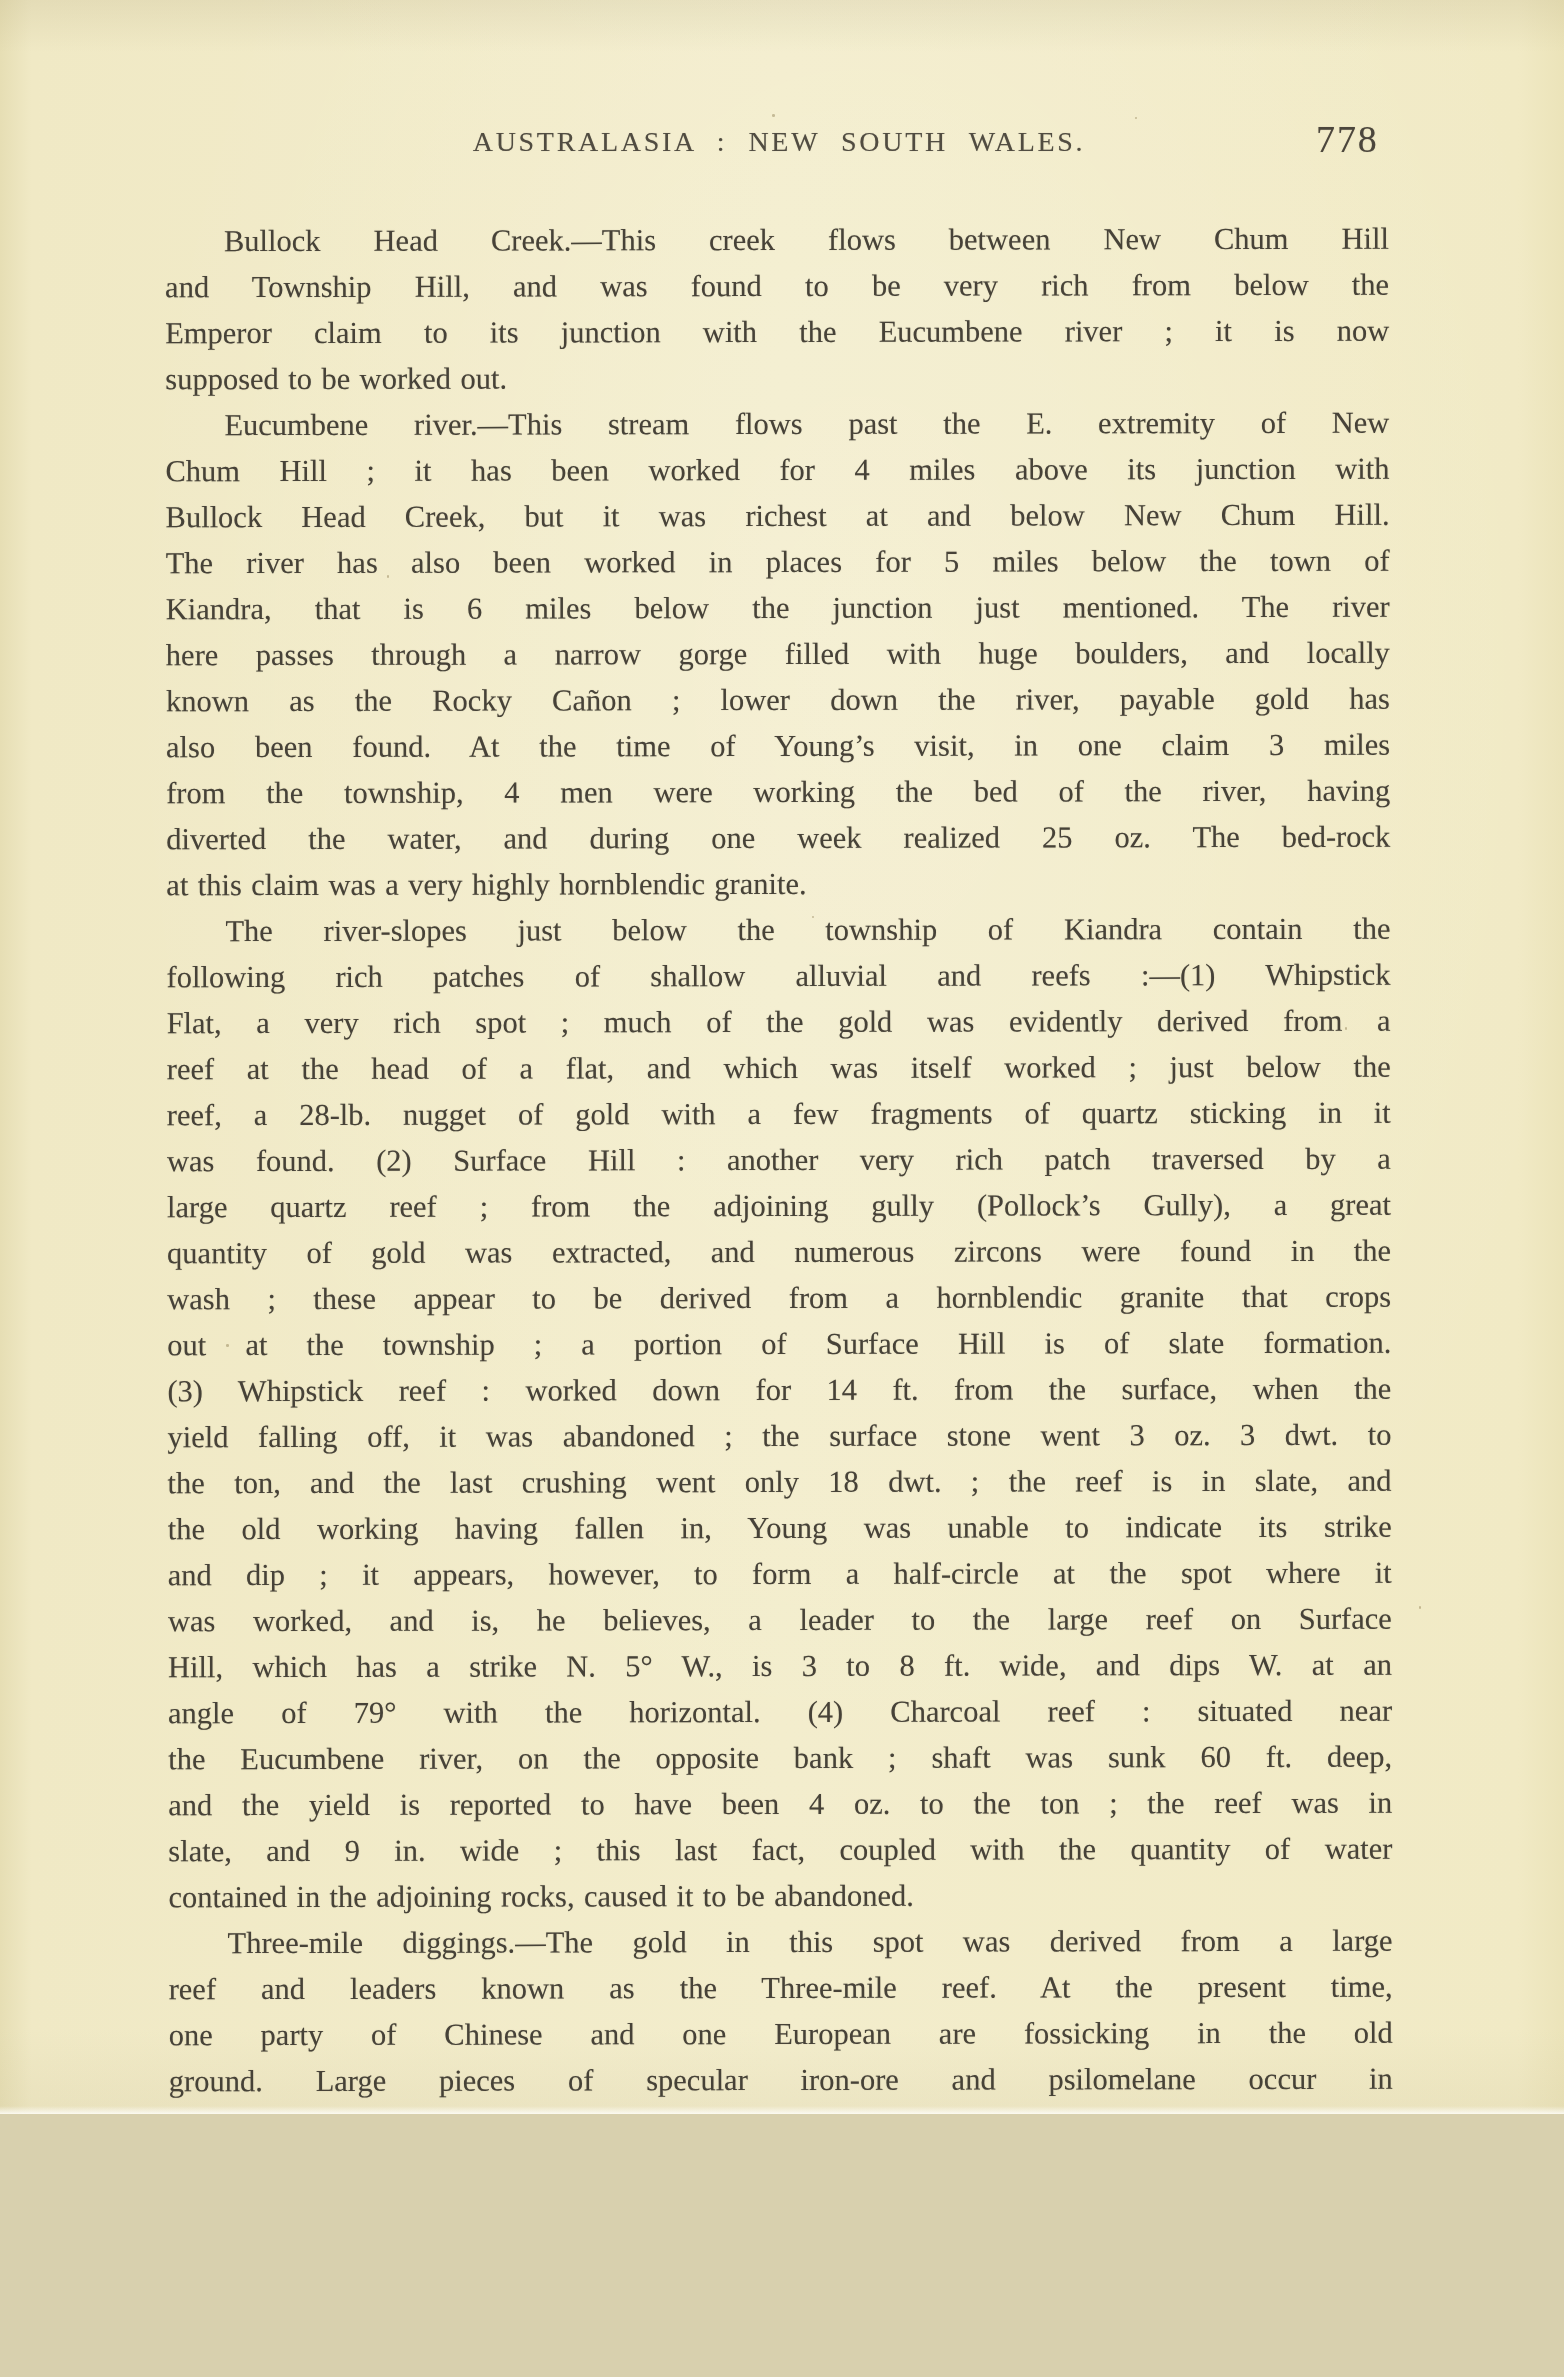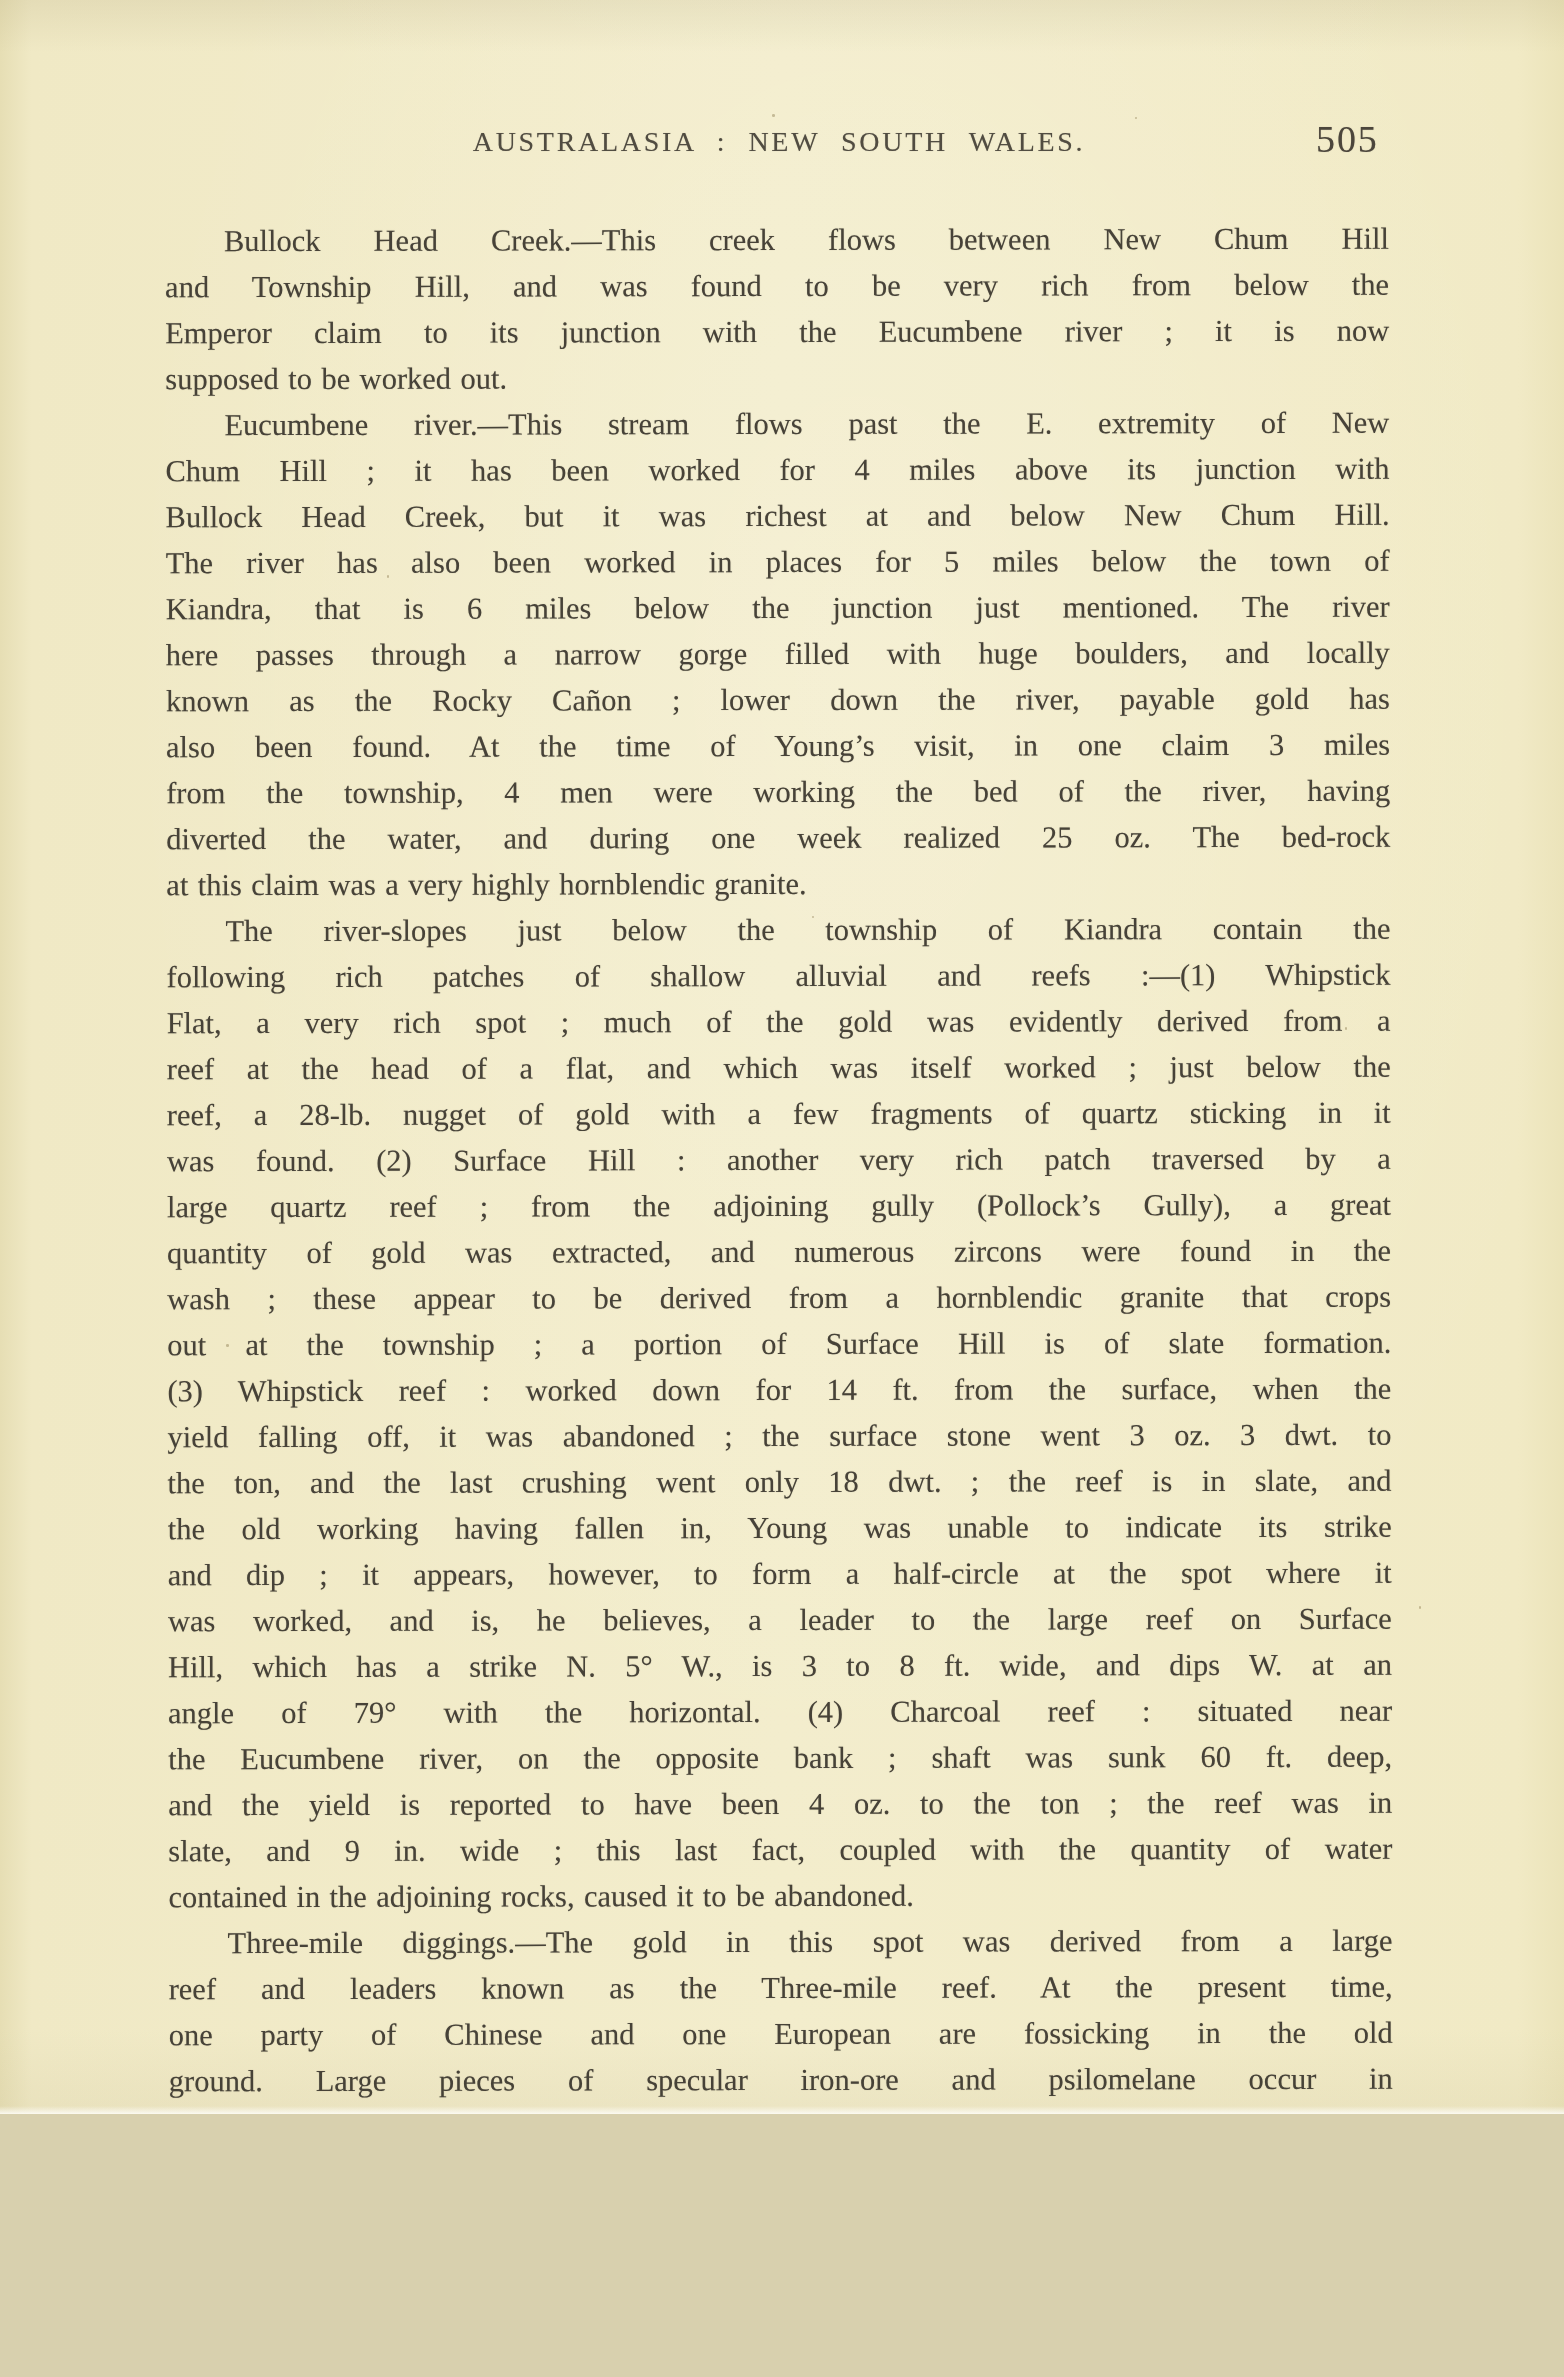--- a/index.html
+++ b/index.html
@@ -76,21 +76,21 @@
     background: rgba(122, 103, 58, 0.38);
   }
 </style>
 </head>
 <body>
 
 <div class="page" style="color: rgba(64, 59, 50, 0.94);">
 
   <div class="header">
     <div class="running-title">AUSTRALASIA : NEW SOUTH WALES.</div>
-    <div class="page-number">505</div>
+    <div class="page-number">778</div>
   </div>
 
   <div class="body-text">
       <div class="line indent">Bullock Head Creek.—This creek flows between New Chum Hill</div>
       <div class="line">and Township Hill, and was found to be very rich from below the</div>
       <div class="line">Emperor claim to its junction with the Eucumbene river ; it is now</div>
       <div class="line last">supposed to be worked out.</div>
       <div class="line indent">Eucumbene river.—This stream flows past the E. extremity of New</div>
       <div class="line">Chum Hill ; it has been worked for 4 miles above its junction with</div>
       <div class="line">Bullock Head Creek, but it was richest at and below New Chum Hill.</div>

